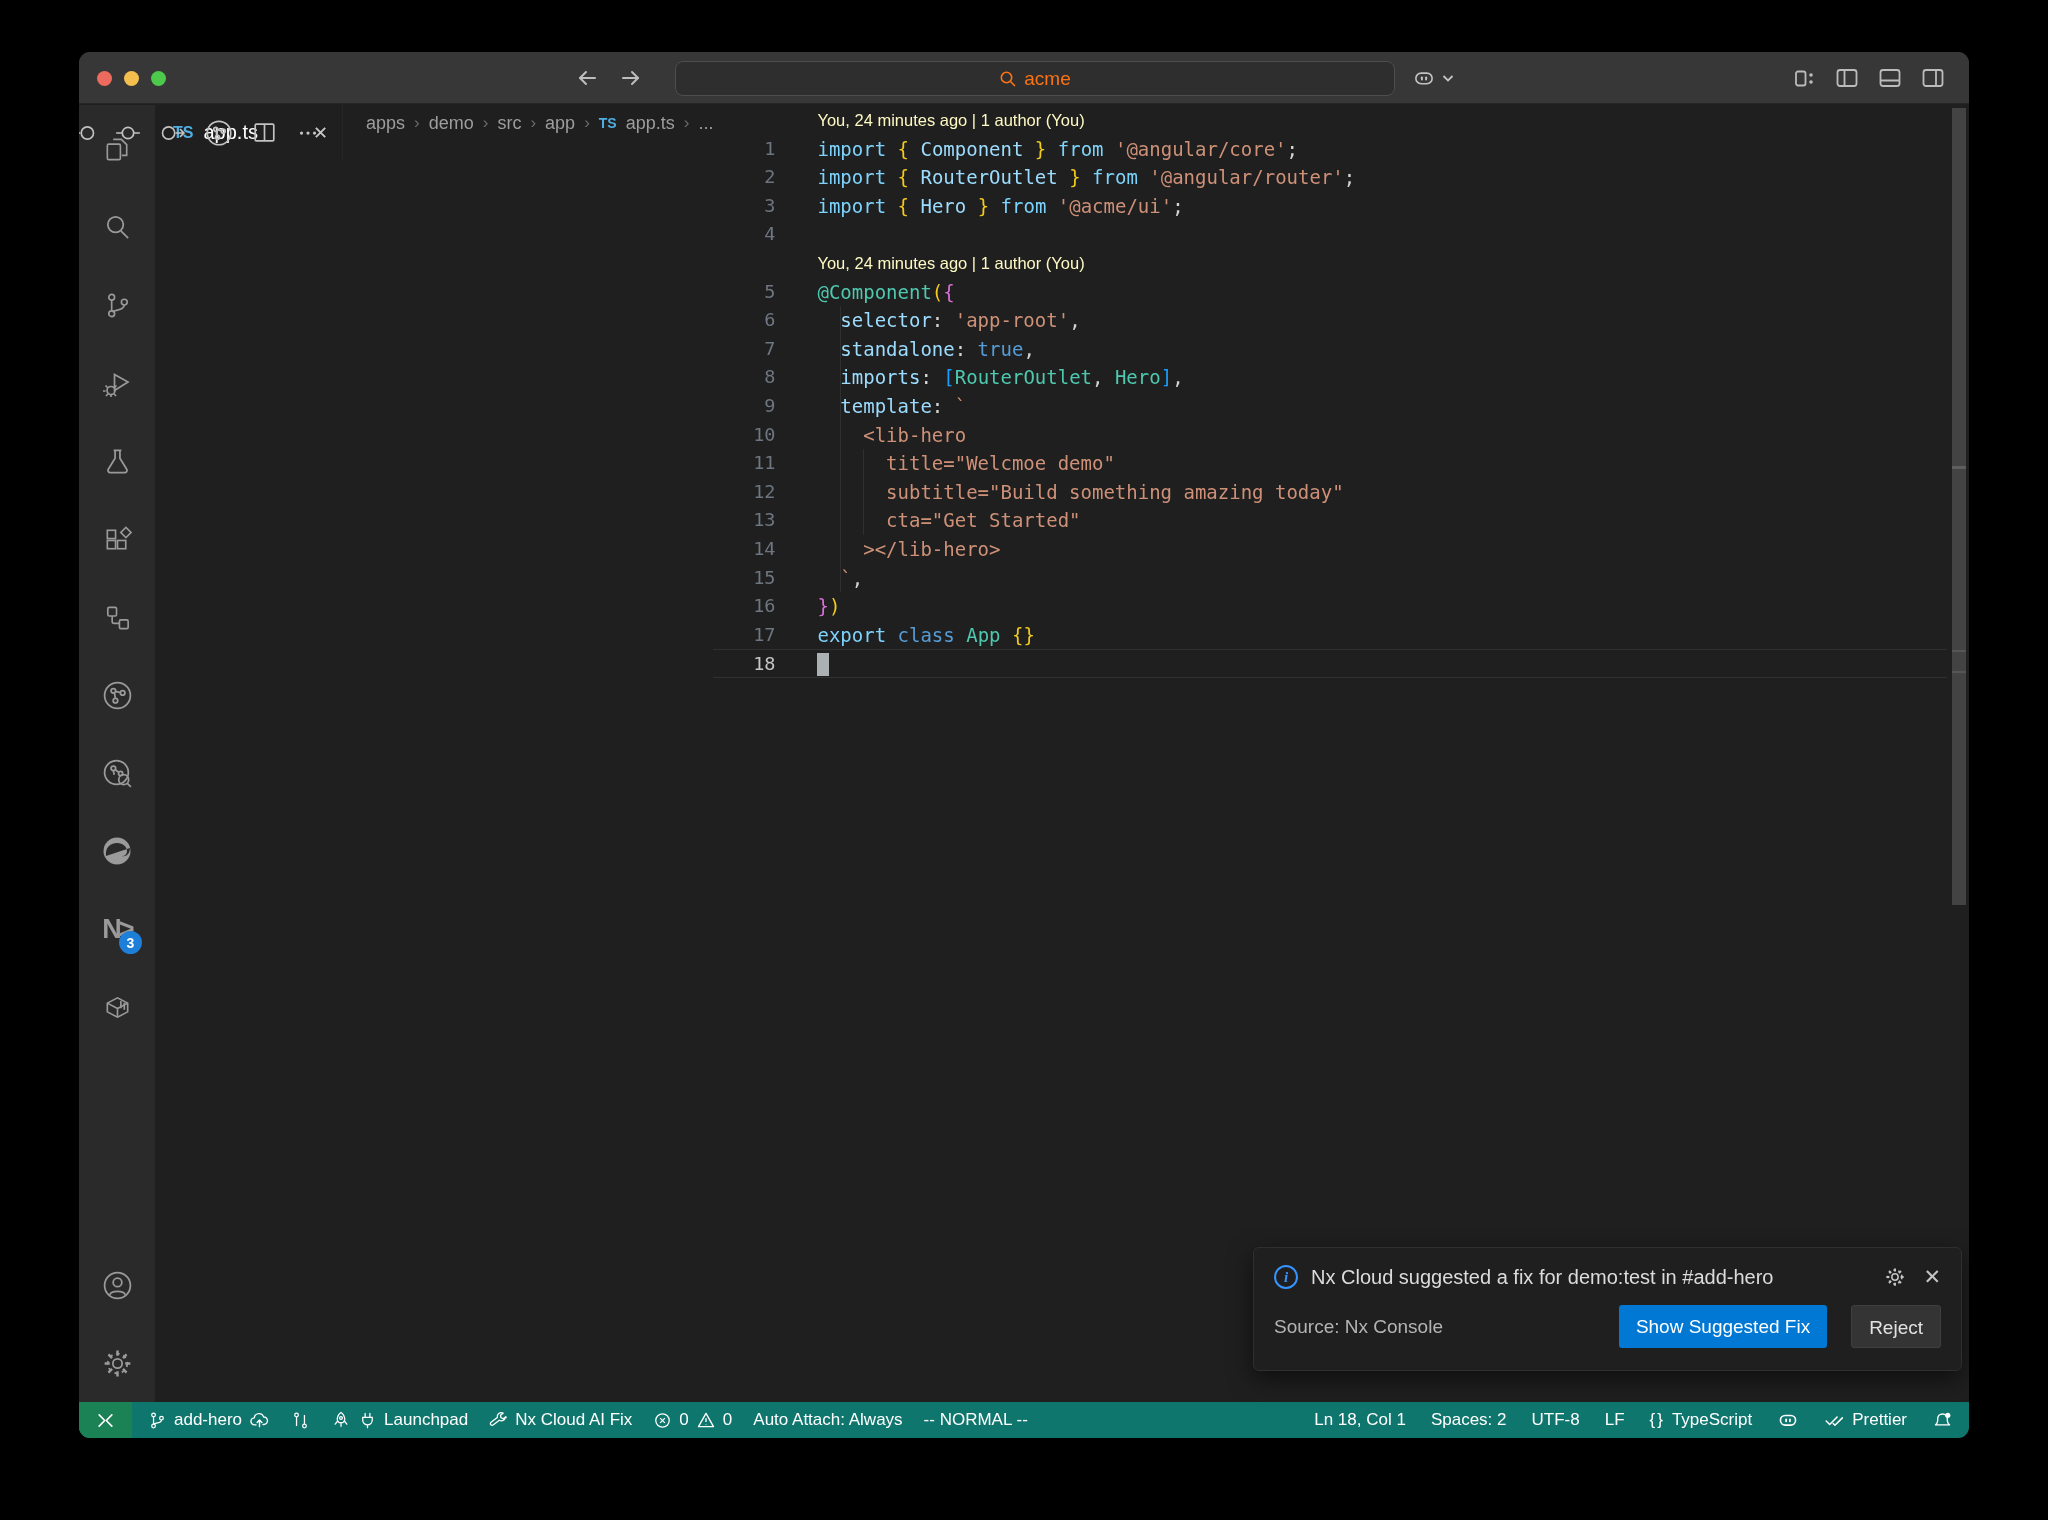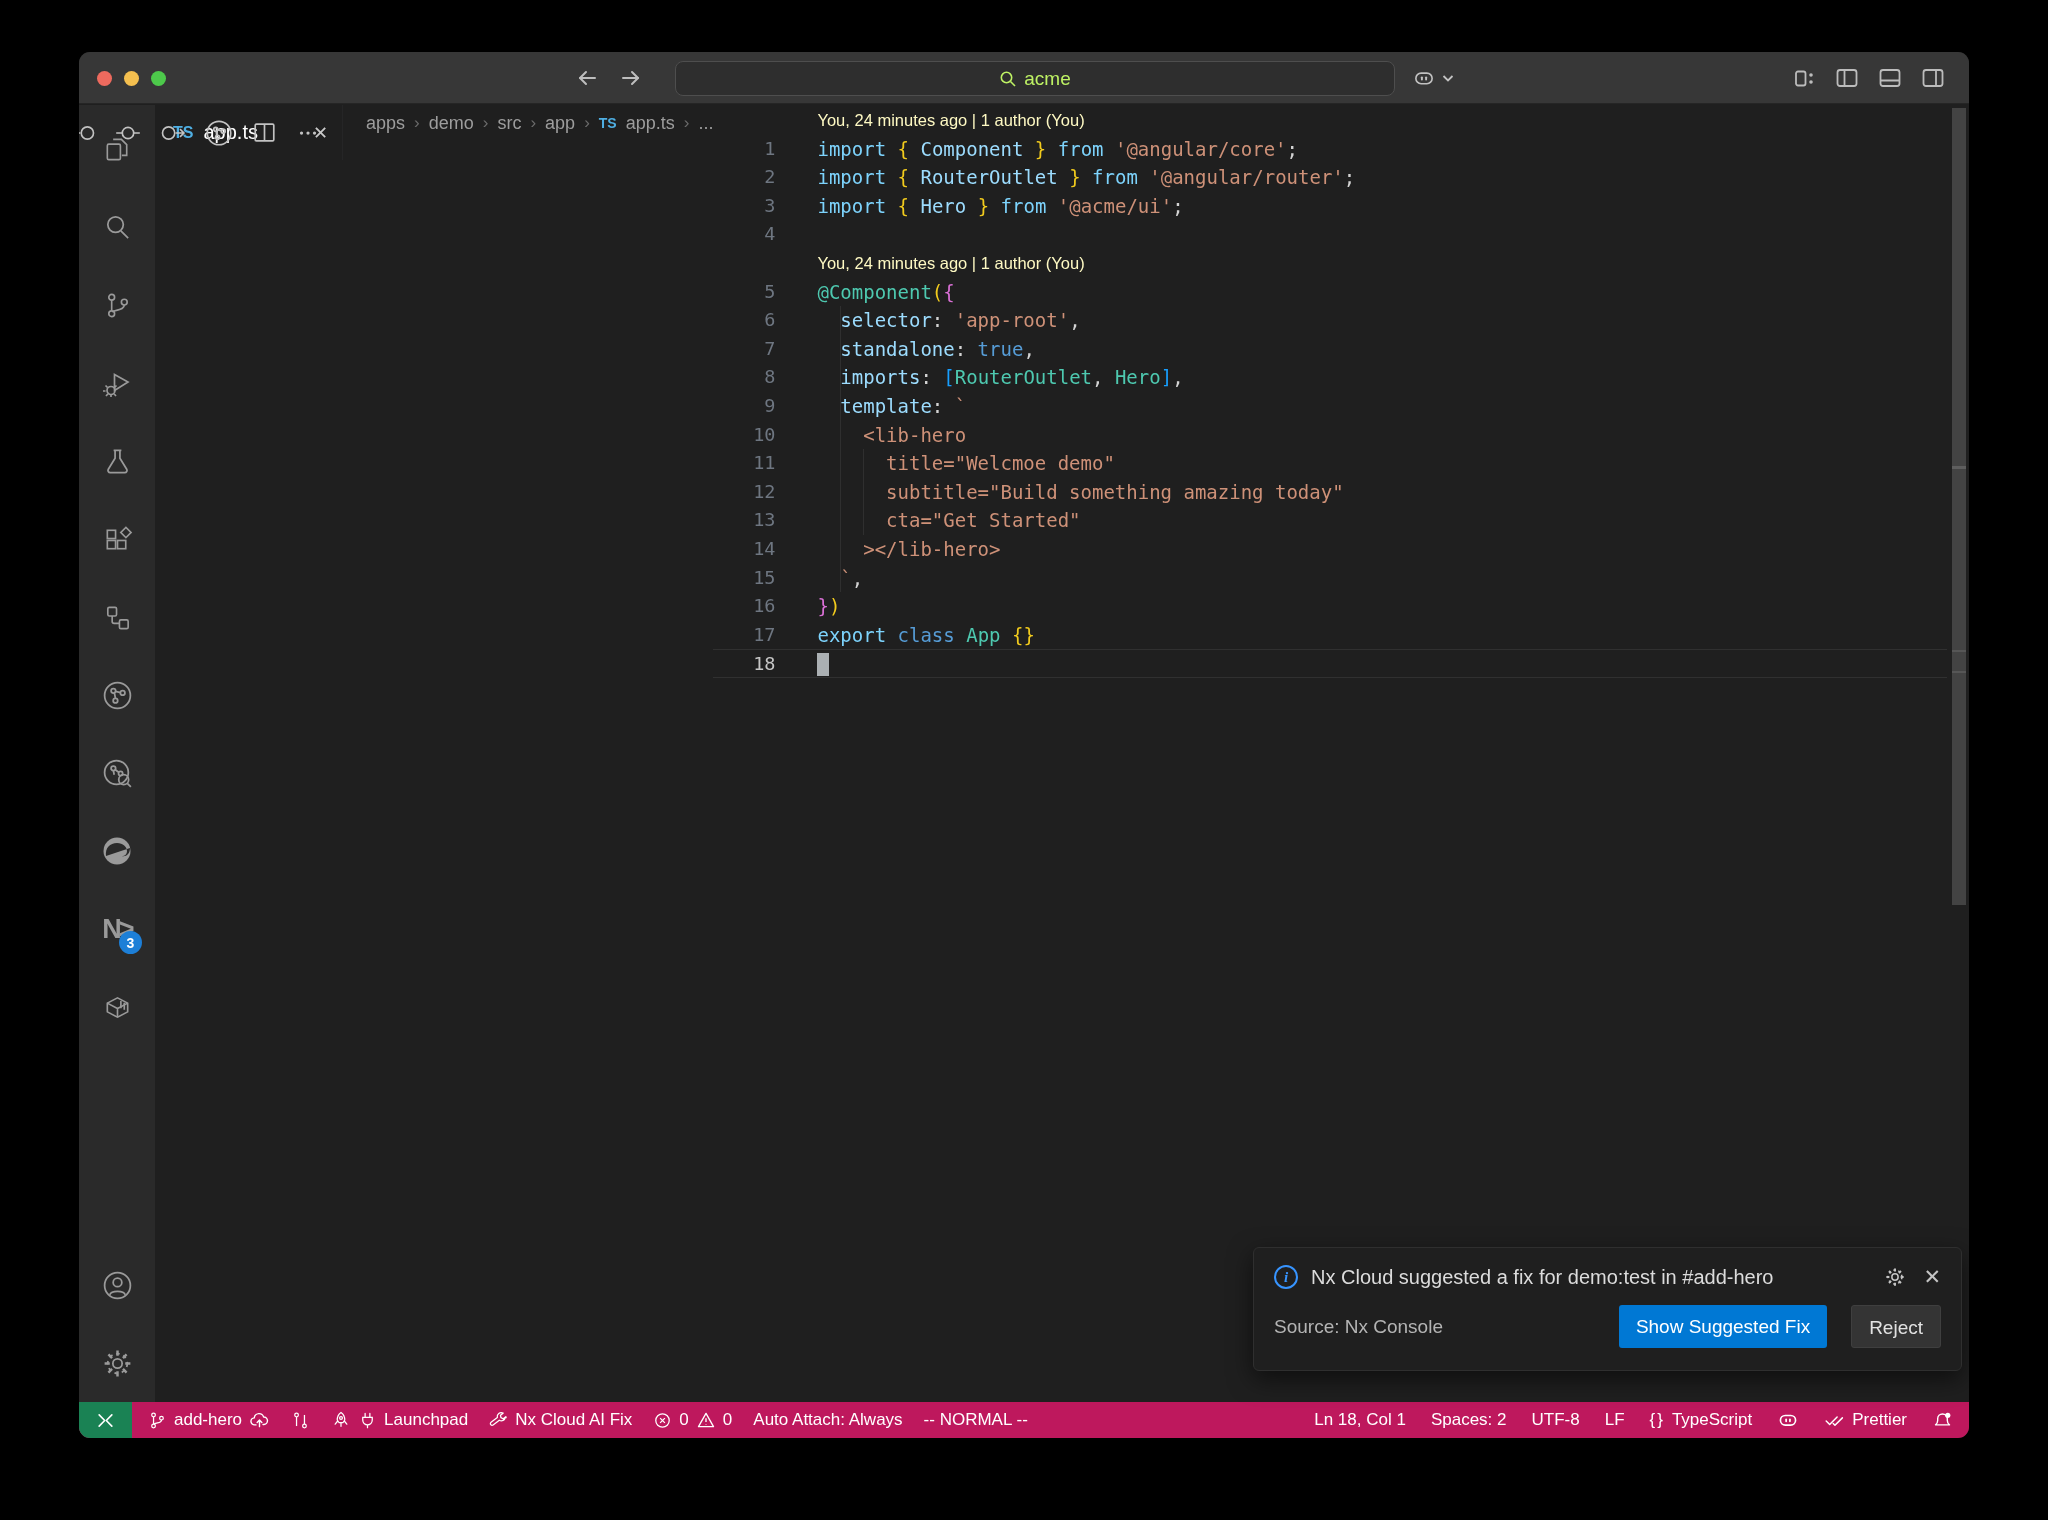--- a/index.html
+++ b/index.html
@@ -3,21 +3,21 @@
 <meta charset="utf-8">
 <style>
   *{box-sizing:border-box;margin:0;padding:0}
   html,body{width:2048px;height:1520px;background:#000;font-family:"Liberation Sans",sans-serif;overflow:hidden}
   .window{position:absolute;left:79px;top:52px;width:1890px;height:1386px;background:#1f1f1f;border-radius:11px;overflow:hidden}
   
   .titlebar{position:relative;height:52px;background:#373737;border-bottom:1px solid #252525}
   .lights{position:absolute;left:18px;top:0;height:52px;display:flex;align-items:center;gap:12px}
   .light{width:15px;height:15px;border-radius:50%}
   .nav{position:absolute;left:495px;top:0;height:52px;display:flex;align-items:center;gap:18px;color:#bdbdbd}
-  .searchbox{position:absolute;left:596px;top:9px;width:720px;height:35px;background:#2e2e2e;border:1px solid #4e4e4e;border-radius:8px;display:flex;align-items:center;justify-content:center;gap:7px;color:#bef264;font-size:19px}
+  .searchbox{position:absolute;left:596px;top:9px;width:720px;height:35px;background:#2e2e2e;border:1px solid #4e4e4e;border-radius:8px;display:flex;align-items:center;justify-content:center;gap:7px;color:#f97316;font-size:19px}
   .copilot-tb{position:absolute;left:1332px;top:0;height:52px;display:flex;align-items:center;gap:5px;color:#c2c2c2}
   .tb-right{position:absolute;right:0;top:0;height:52px;display:flex;align-items:center;gap:19px;padding-right:24px;color:#bcbcbc}
   
   .main{position:absolute;top:53px;left:0;right:0;bottom:36px;display:flex}
   .activitybar{width:76px;background:#2a2a2a;display:flex;flex-direction:column;align-items:center;padding-top:5px;flex:none}
   .ab-item{width:76px;height:78px;display:flex;align-items:center;justify-content:center;color:#9a9a9a;position:relative}
   .ab-bottom{margin-top:auto}
   .nx-logo{font-weight:bold;font-size:27px;letter-spacing:-3px;color:#9a9a9a}
   .nx-badge{position:absolute;right:13px;bottom:14px;width:23px;height:23px;border-radius:50%;background:#1d7fd7;color:#fff;font-size:14px;font-weight:bold;display:flex;align-items:center;justify-content:center}
   .editor-col{flex:1;display:flex;flex-direction:row;min-width:0}
@@ -53,21 +53,21 @@
   .info-ic{width:24px;height:24px;border:2px solid #3794ff;border-radius:50%;color:#3794ff;font-size:15px;font-weight:bold;display:flex;align-items:center;justify-content:center;font-family:"Liberation Serif",serif;font-style:italic;flex:none}
   .toast-title{font-size:20px;color:#dcdcdc;flex:1;white-space:nowrap;overflow:hidden}
   .toast-tools{display:flex;align-items:center;gap:16px;color:#c4c4c4}
   .toast-body{display:flex;align-items:center;margin-top:16px}
   .toast-src{font-size:19px;color:#b4b4b4}
   .toast-btns{margin-left:auto;display:flex;gap:24px}
   .btn{height:43px;line-height:43px;padding:0 17px;font-size:19px;border-radius:3px;border:none;font-family:"Liberation Sans",sans-serif}
   .btn-primary{background:#0078d4;color:#fff}
   .btn-secondary{background:#343434;color:#e2e2e2;border:1px solid #3f3f3f}
   
-  .statusbar{position:absolute;left:0;right:0;bottom:0;height:36px;background:#be185d;display:flex;align-items:stretch;color:#fff;font-size:17px}
+  .statusbar{position:absolute;left:0;right:0;bottom:0;height:36px;background:#0f766e;display:flex;align-items:stretch;color:#fff;font-size:17px}
   .remote{width:53px;background:#1a8254;display:flex;align-items:center;justify-content:center;flex:none}
   .sb-left{display:flex;align-items:center;gap:21px;padding-left:16px}
   .sb-right{margin-left:auto;display:flex;align-items:center;gap:25px;padding-right:16px}
   .sb-item{display:flex;align-items:center;gap:7px;white-space:nowrap}
   svg{display:block}
 </style>
 </head>
 <body>
 
 <div class="window">

